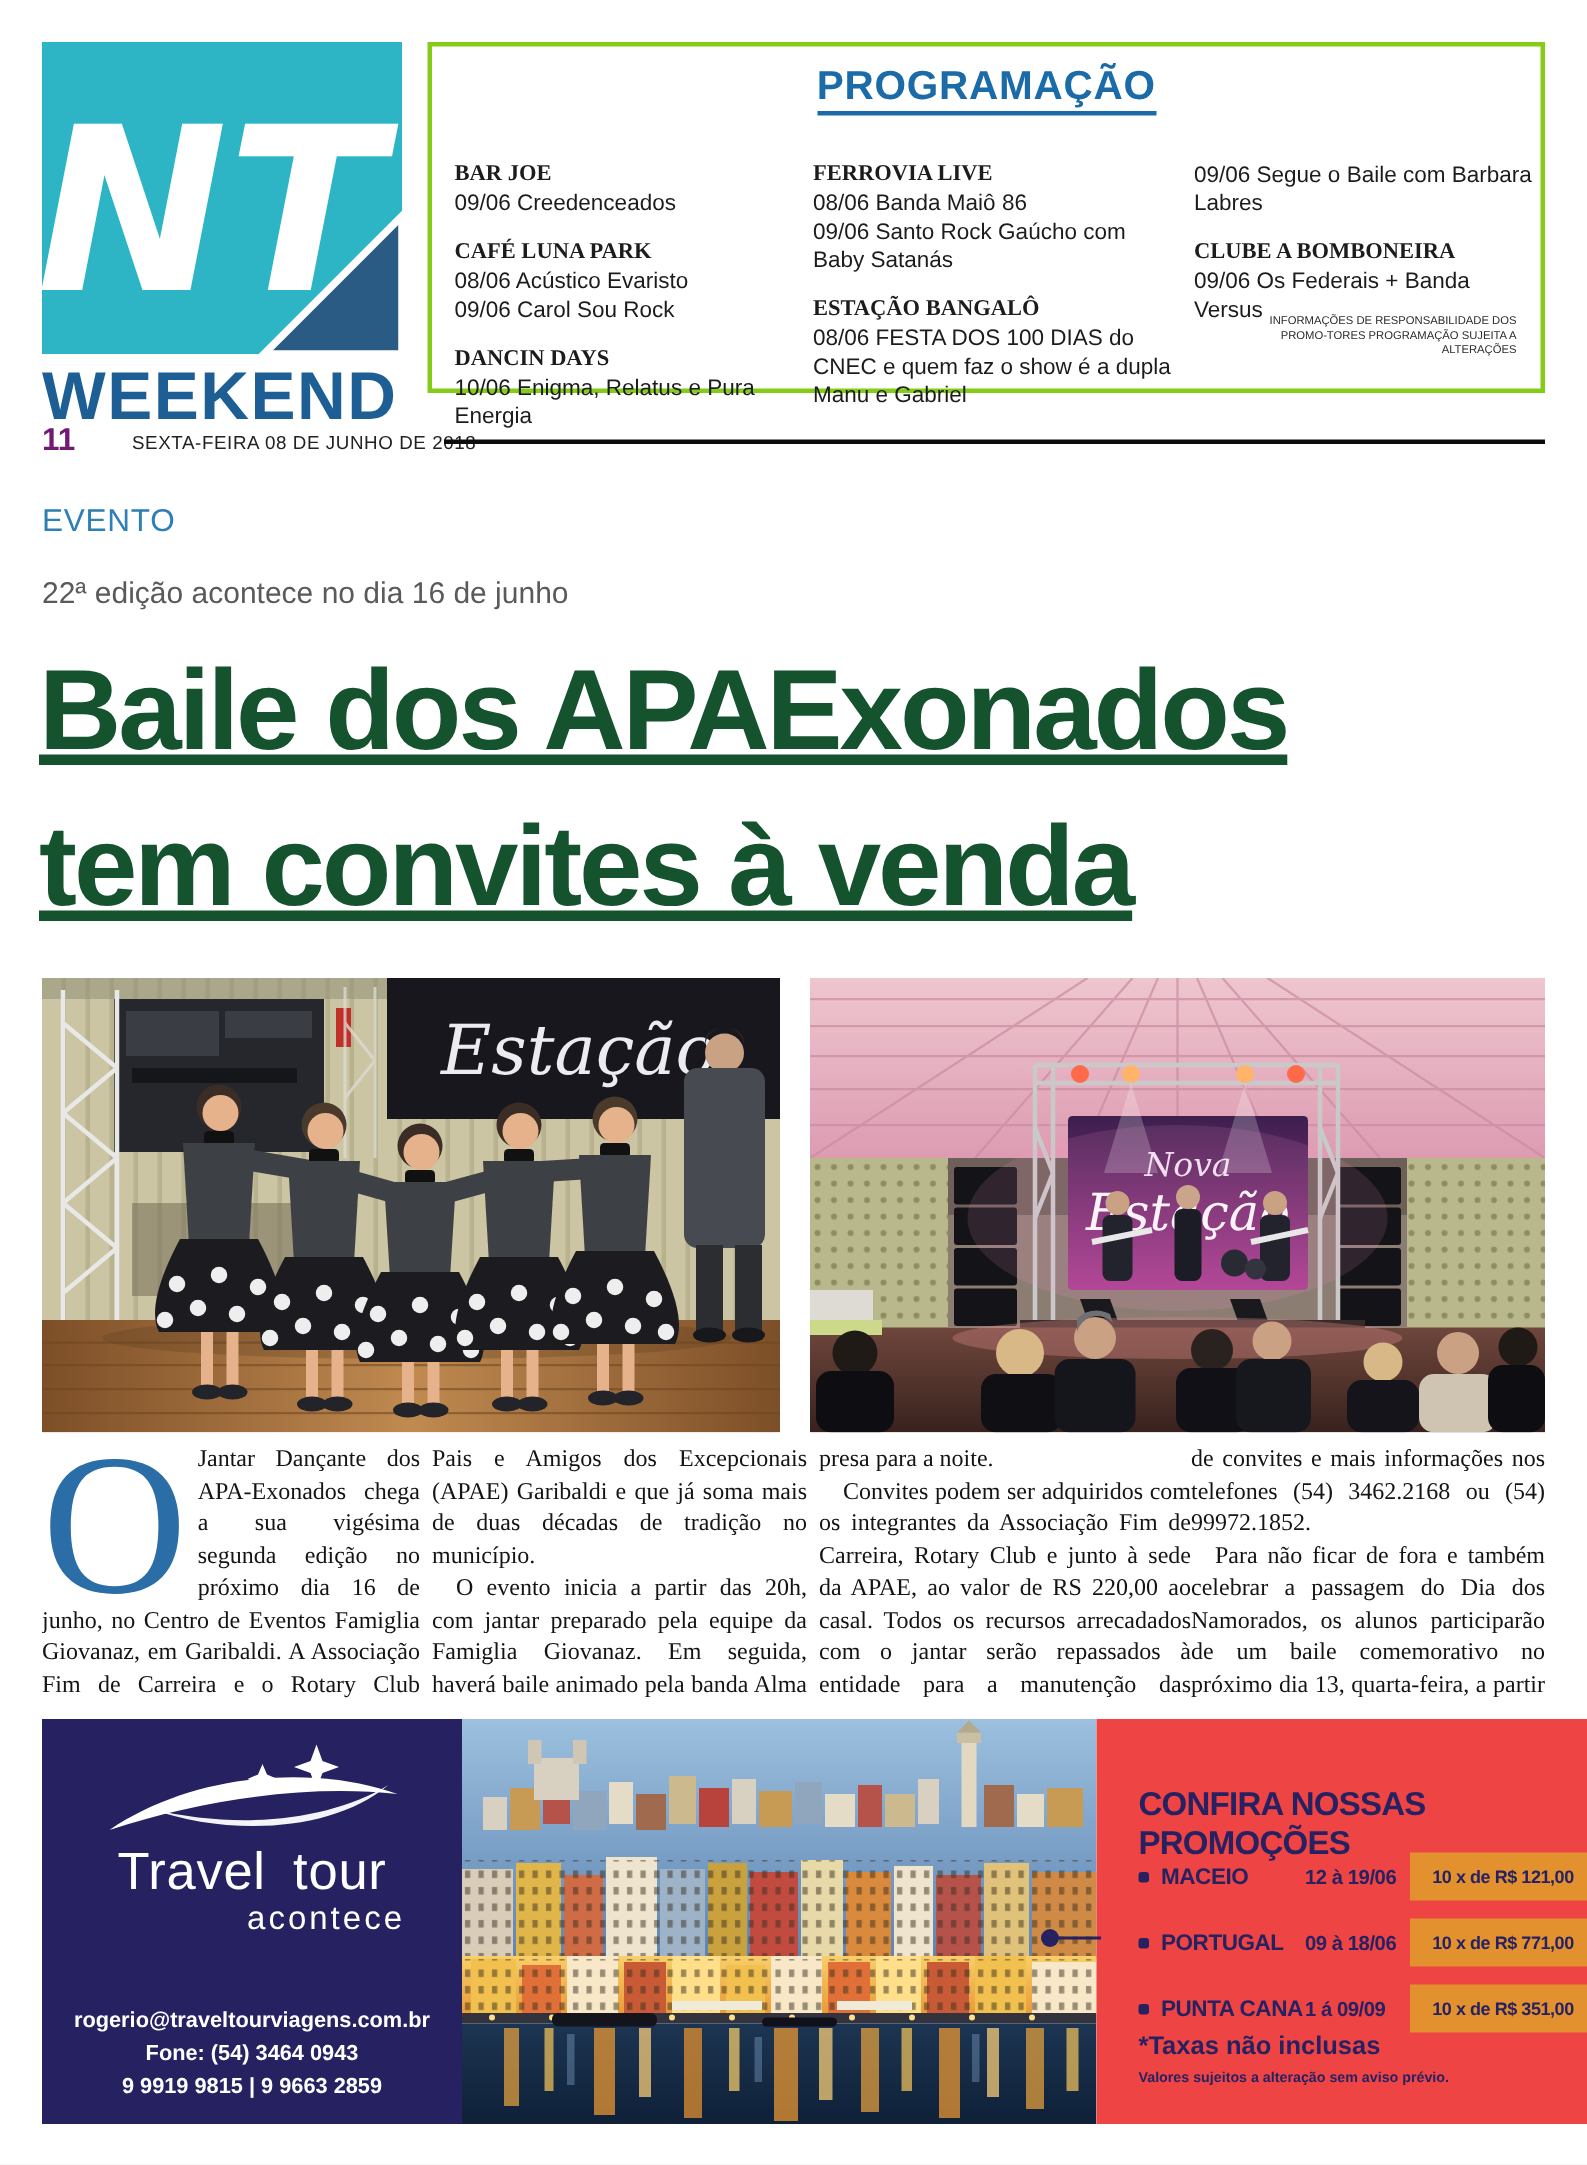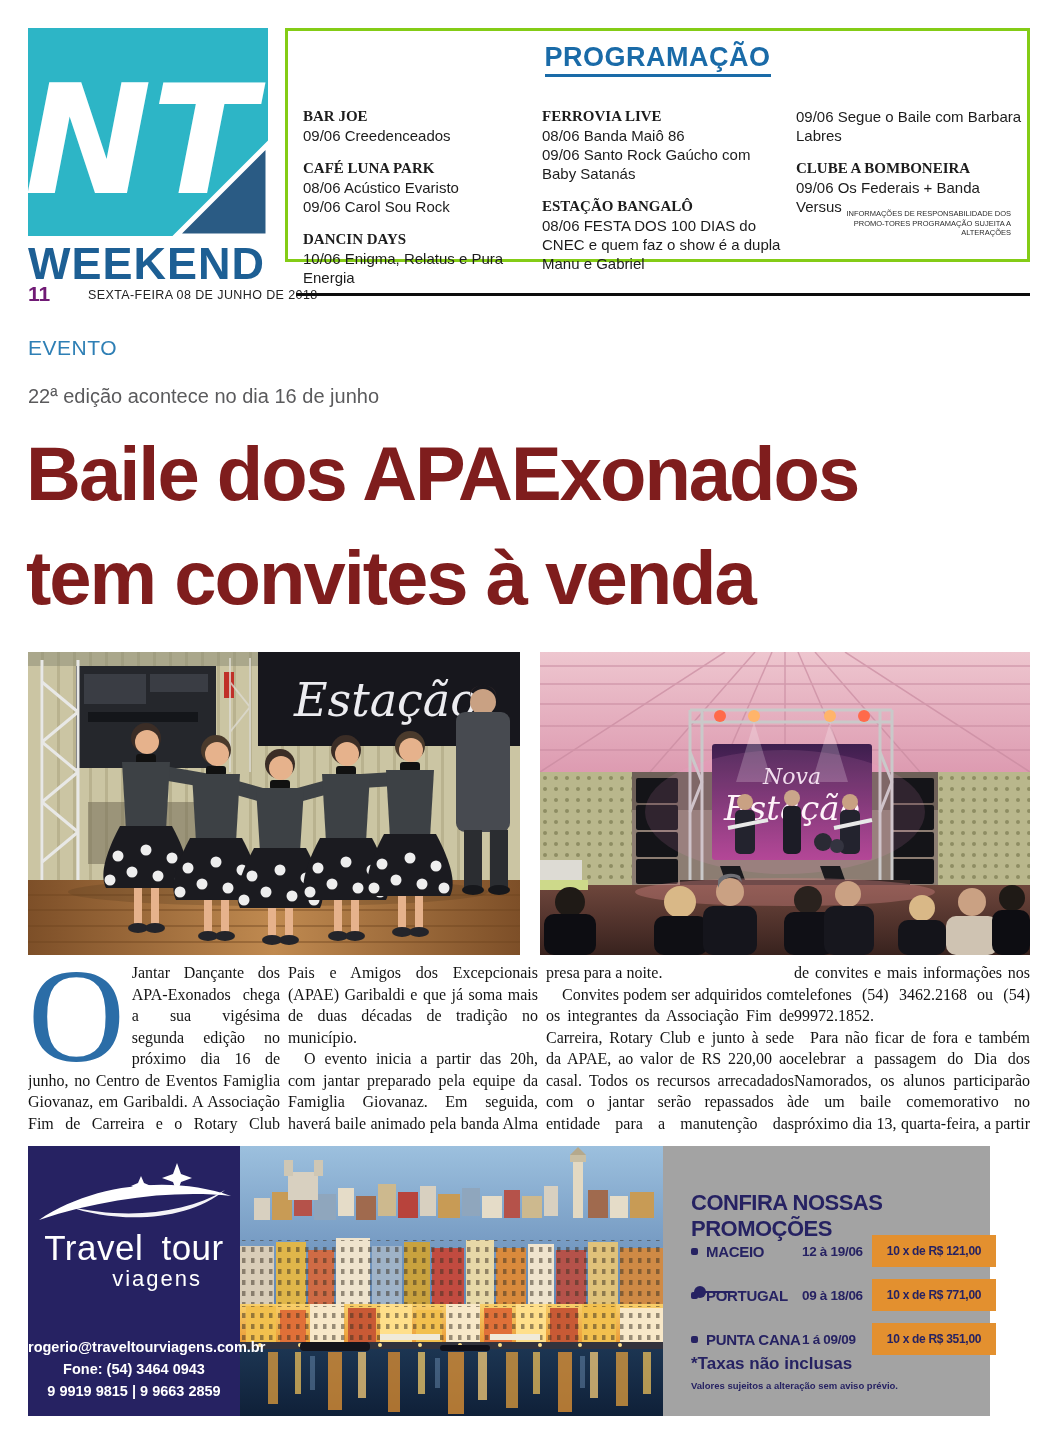--- a/index.html
+++ b/index.html
@@ -22,48 +22,48 @@
   .prog-col1 { left:15px; width:228px; }
   .prog-col2 { left:254px; width:242px; }
   .prog-col3 { left:508px; width:228px; }
   .entry { margin-bottom:14px; }
   .venue { font-weight:bold;font-family:Liberation Serif, serif; }
   .prog-disclaimer { position:absolute; right:16px; top:178px; width:195px; font-size:7.5px; line-height:9.5px; color:#2a2a2a; text-align:right; }
 
   
   .section-label { position:absolute; left:28px; top:336px; font-size:21px; color:#2e7fb5; letter-spacing:.5px; }
   .kicker { position:absolute; left:28px; top:385px; font-size:20px; color:#5a5a5c; }
-  .headline { position:absolute; left:26px; top:422px; font-size:76px; font-weight:bold; color:#7f1d1d; letter-spacing:-2px; line-height:104px; }
+  .headline { position:absolute; left:26px; top:422px; font-size:76px; font-weight:bold; color:#14532d; letter-spacing:-2px; line-height:104px;text-decoration:underline; }
 
   
   .photo { position:absolute; top:652px; height:303px; overflow:hidden; }
   .photo svg { display:block; }
   .photo-left { left:28px; width:492px; }
   .photo-right { left:540px; width:490px; }
 
   
   .col { position:absolute; top:962px; height:172px; overflow:hidden; font-family:"Liberation Serif", serif; font-size:16px; line-height:21.5px; color:#141414; text-align:justify; }
   .col p { text-align:justify; }
   .col p.cont { text-align-last:justify; }
   .col p.ind { text-indent:16px; }
   .col1 { left:28px; width:252px; }
   .col2 { left:288px; width:250px; }
   .col3 { left:546px; width:248px; }
   .col4 { left:794px; width:236px; }
   .dropcap { float:left; font-family:"Liberation Serif", serif; font-size:134px; line-height:100px; height:102px; color:#2b6da7; margin:4px 7px 0 0; }
 
   
   .ad { position:absolute; left:28px; top:1146px; width:1002px; height:270px; display:flex; }
-  .ad-left { width:212px; height:270px; background:#262262; color:#fff; position:relative; text-align:center; flex:none; }
+  .ad-left { width:280px; height:270px; background:#262262; color:#fff; position:relative; text-align:center; flex:none; }
   .ad-left svg { display:block; margin:14px auto 0 auto; }
   .brand1 { font-size:35px; letter-spacing:.5px; word-spacing:8px; margin-top:-4px; }
   .brand2 { font-size:22px; text-align:right; padding-right:38px; margin-top:-2px; letter-spacing:2px; }
   .ad-contact { position:absolute; left:0; right:0; bottom:14px; font-weight:bold; font-size:14.5px; line-height:22px; }
   .ad-photo { width:423px; height:270px; flex:none; }
-  .ad-right { width:327px; height:270px; background:#a3a3a3; position:relative; flex:none; color:#262262; }
+  .ad-right { width:327px; height:270px; background:#ef4444; position:relative; flex:none; color:#262262; }
   .promo-title { position:absolute; left:28px; top:44px; font-size:22px; font-weight:bold; letter-spacing:-.5px; }
   .promo-rows { position:absolute; left:28px; top:88px; }
   .promo-row { display:flex; align-items:center; height:34px; margin-bottom:10px; }
   .bullet { width:7px; height:7px; background:#262262; border-radius:2px; margin-right:8px; flex:none; }
   .promo-name { width:96px; font-size:15px; font-weight:bold; letter-spacing:-.3px; flex:none; }
   .promo-dates { width:70px; font-size:13.5px; font-weight:bold; letter-spacing:-.3px; flex:none; }
   .promo-price { width:124px; height:32px; background:#e3902f; display:flex; align-items:center; justify-content:center; font-size:12px; font-weight:bold; letter-spacing:-.3px; flex:none; }
   .taxes-note { position:absolute; left:28px; top:208px; font-size:17px; font-weight:bold; }
   .fine-print { position:absolute; left:28px; top:234px; font-size:9.5px; font-weight:bold; }
   .connector-line { position:absolute; left:672px; top:145px; width:34px; height:2px; background:#262262; }
@@ -457,21 +457,21 @@
 
   <div class="ad">
     <div class="ad-left">
       <svg width="210" height="72" viewBox="0 0 210 72">
         <path d="M10,60 C66,22 146,16 202,36 C146,30 76,38 10,60 Z" fill="#ffffff"></path>
         <path d="M38,46 C96,60 156,54 196,30 C158,62 88,64 38,46 Z" fill="#ffffff" opacity="0.95"></path>
         <polygon points="148,3 152,14 163,18 152,22 148,33 144,22 133,18 144,14" fill="#ffffff"></polygon>
         <polygon points="112,16 115,23 122,26 115,29 112,36 109,29 102,26 109,23" fill="#ffffff"></polygon>
       </svg>
       <div class="brand1">Travel tour</div>
-      <div class="brand2">viagens</div>
+      <div class="brand2">acontece</div>
       <div class="ad-contact">
         <div>rogerio@traveltourviagens.com.br</div>
         <div>Fone: (54) 3464 0943</div>
         <div>9 9919 9815 | 9 9663 2859</div>
       </div>
     </div>
 
     <div class="ad-photo">
       <svg width="423" height="270" viewBox="0 0 423 270">
         <defs>

